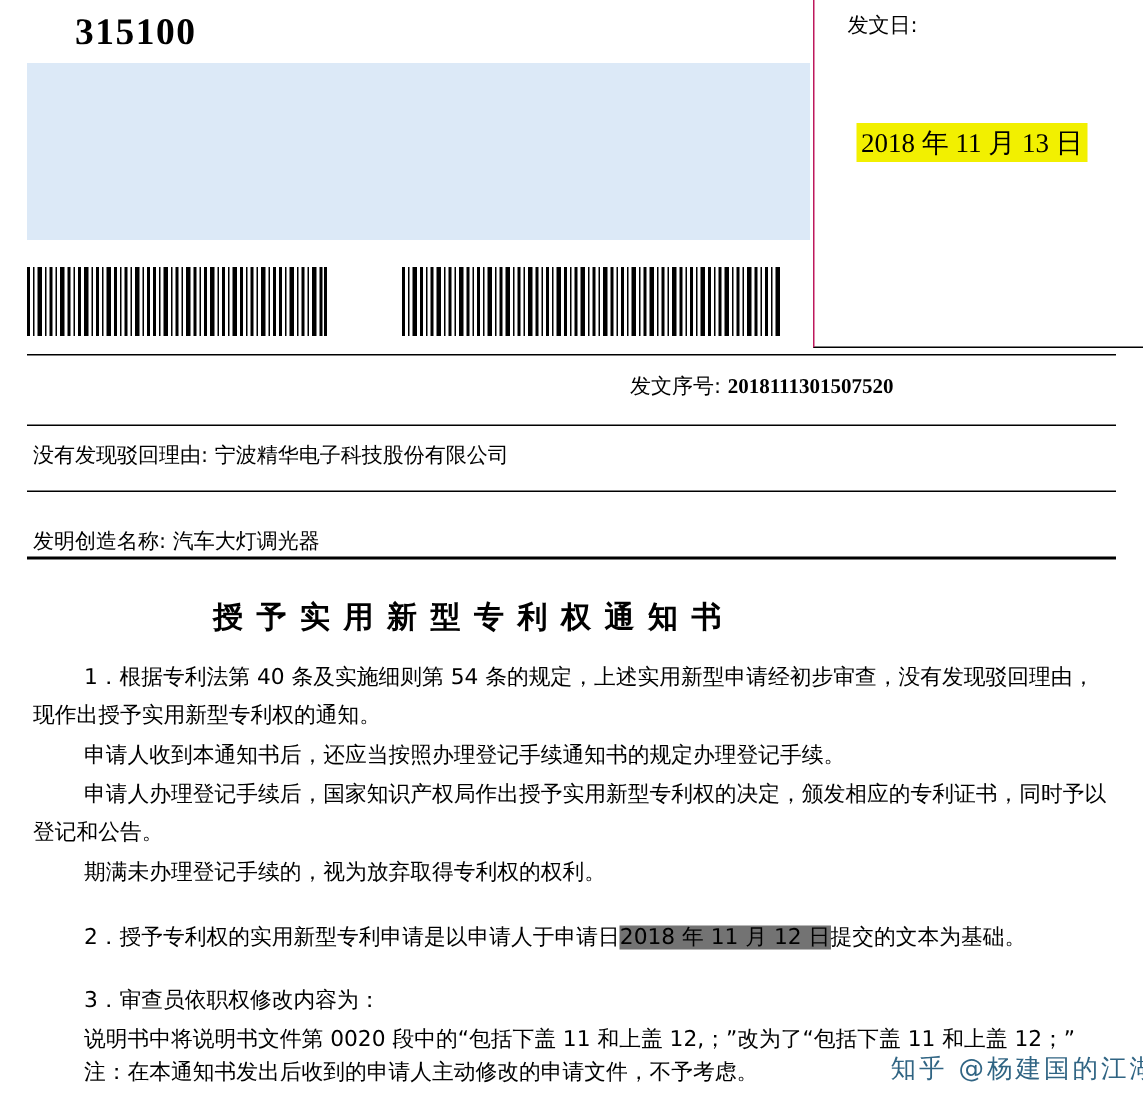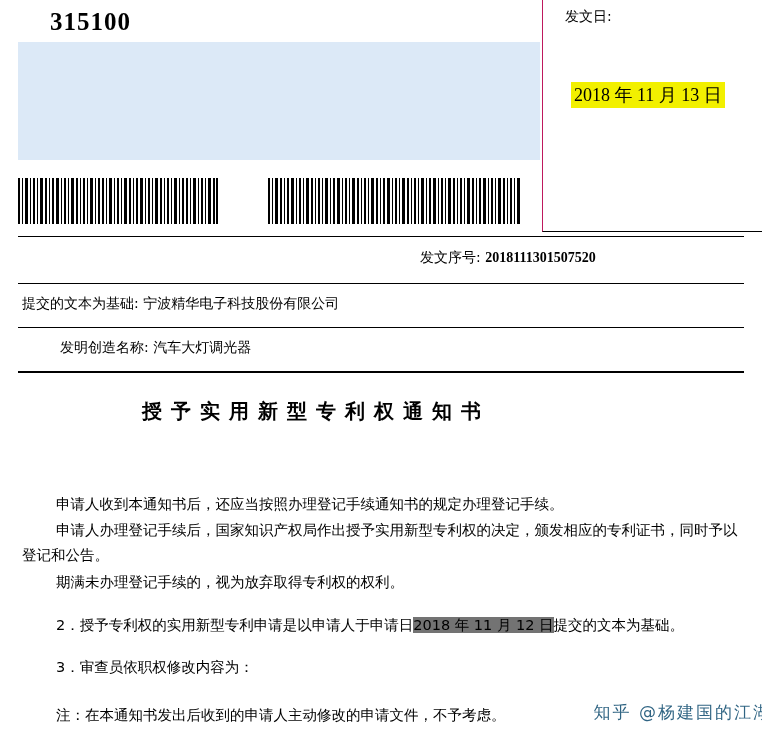--- a/index.html
+++ b/index.html
@@ -303,36 +303,38 @@
   <div class="rule" style="top:236px;"></div>
   <div class="rule" style="top:283px;"></div>
   <div class="rule" style="top:327px;"></div>
   <div class="rule-thick" style="top:371px;"></div>
 
   <div class="info-row" style="left:420px; top:249px;">
     <span class="info-label">发文序号:</span>
     <span class="info-value">2018111301507520</span>
   </div>
   <div class="info-row" style="left:22px; top:295px;">
-    <span class="info-label">提交的文本为基础:</span>
+    <span class="info-label">没有发现驳回理由:</span>
     <span class="info-value-plain">宁波精华电子科技股份有限公司</span>
   </div>
-  <div class="info-row" style="left:22px; top:339px;margin-left:38px;">
+  <div class="info-row" style="left:22px; top:352px;">
     <span class="info-label">发明创造名称:</span>
     <span class="info-value-plain">汽车大灯调光器</span>
   </div>
 
   <div class="doc-title">授予实用新型专利权通知书</div>
 
+  <div class="body-text" style="top:440px; text-indent:34px;">1．根据专利法第 40 条及实施细则第 54 条的规定，上述实用新型申请经初步审查，没有发现驳回理由，现作出授予实用新型专利权的通知。</div>
   <div class="body-text" style="top:492px; text-indent:34px;">申请人收到本通知书后，还应当按照办理登记手续通知书的规定办理登记手续。</div>
   <div class="body-text" style="top:518px; text-indent:34px;">申请人办理登记手续后，国家知识产权局作出授予实用新型专利权的决定，颁发相应的专利证书，同时予以登记和公告。</div>
   <div class="body-text" style="top:570px; text-indent:34px;">期满未办理登记手续的，视为放弃取得专利权的权利。</div>
 
   <div class="body-text" style="top:613px; text-indent:34px;">
     <span>2．授予专利权的实用新型专利申请是以申请人于申请日</span><span class="hl">2018 年 11 月 12 日</span><span>提交的文本为基础。</span>
   </div>
 
   <div class="body-text" style="top:655px; text-indent:34px;">3．审查员依职权修改内容为：</div>
+  <div class="body-text" style="top:681px; text-indent:34px;">说明书中将说明书文件第 0020 段中的“包括下盖 11 和上盖 12,；”改为了“包括下盖 11 和上盖 12；”</div>
   <div class="body-text" style="top:703px; text-indent:34px;">注：在本通知书发出后收到的申请人主动修改的申请文件，不予考虑。</div>
 
   <div class="watermark">知乎 @杨建国的江湖</div>
 
 </div>
 
 </body></html>

